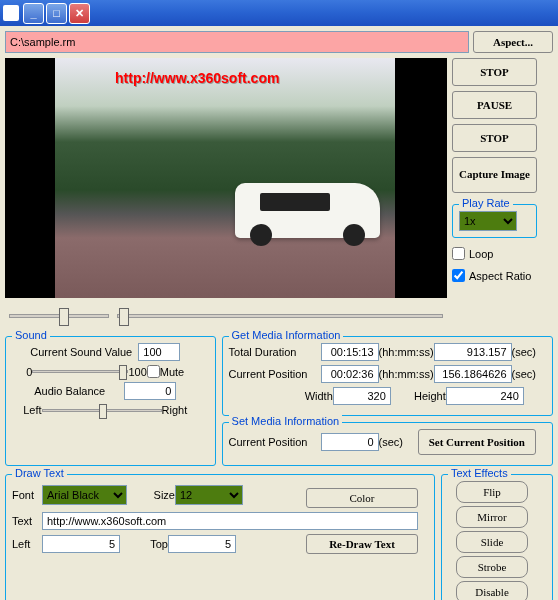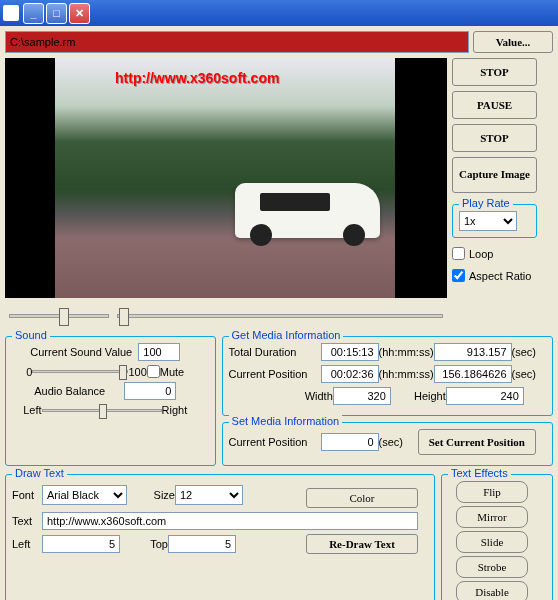--- a/index.html
+++ b/index.html
@@ -6,38 +6,38 @@
 body { font-family: Tahoma, sans-serif; font-size: 11px; background: #ece9d8; width: 558px; height: 600px; overflow: hidden; }
 .titlebar { height: 26px; background: linear-gradient(to bottom, #3b77dd 0%, #2862d0 50%, #1c4fc0 100%); display: flex; align-items: center; padding: 0 3px; color: white; }
 .titlebar-icon { width: 16px; height: 16px; background: #fff; margin-right: 4px; border-radius: 2px; display: inline-block; }
 .titlebar-text { font-weight: bold; font-size: 12px; flex: 1; }
 .titlebar-buttons { display: flex; gap: 2px; }
 .tbtn { width: 21px; height: 21px; border: 1px solid #fff; border-radius: 3px; display: flex; align-items: center; justify-content: center; font-weight: bold; font-size: 11px; }
 .tbtn-min,.tbtn-max { background: linear-gradient(to bottom,#7ba7e8,#3d6dcf); color: white; }
 .tbtn-close { background: linear-gradient(to bottom,#e87b7b,#cf3d3d); color: white; }
 .content { padding: 5px; background: #ece9d8; }
 .filerow { display: flex; gap: 4px; margin-bottom: 5px; }
-.path-input { flex: 1; height: 22px; padding: 2px 4px; border: 1px solid #7f9db9; background: #b91c1c; font-size: 11px; }
+.path-input { flex: 1; height: 22px; padding: 2px 4px; border: 1px solid #7f9db9; background: #fca5a5; font-size: 11px; }
 .btn { background: #ece9d8; border: 1px solid #888; border-radius: 3px; padding: 3px 10px; font-size: 11px; font-family: Tahoma; cursor: pointer; }
 .mainrow { display: flex; gap: 5px; }
 .video-area { width: 442px; }
 .video { width: 442px; height: 240px; background: #000; position: relative; overflow: hidden; }
 .video-content { position: absolute; left: 50px; top: 0; width: 340px; height: 240px; background: linear-gradient(to bottom, #e8e8f0 0%, #c0d0c0 20%, #3a5a3a 35%, #2a4a2a 55%, #555 65%, #8b6b6b 75%, #7a5a5a 100%); }
 .watermark { position: absolute; left: 60px; top: 12px; color: #ff0000; font-weight: bold; font-size: 14px; font-family: Arial; text-shadow: 1px 1px 0 rgba(0,0,0,0.3); }
 .car { position: absolute; right: 15px; bottom: 60px; width: 145px; height: 55px; background: #f5f5f0; border-radius: 10px 25px 5px 5px; box-shadow: 0 2px 4px rgba(0,0,0,0.3); }
 .car::before { content:''; position:absolute; top:10px; left:25px; width:70px; height:18px; background:#222; border-radius:2px; }
 .wheel1 { position:absolute; bottom:-8px; left:15px; width:22px; height:22px; background:#222; border-radius:50%; }
 .wheel2 { position:absolute; bottom:-8px; right:15px; width:22px; height:22px; background:#222; border-radius:50%; }
 .sidecol { width: 85px; display: flex; flex-direction: column; gap: 5px; }
 .sidebtn { height: 28px; width: 100%; background:#ece9d8; border:1px solid #888; border-radius:3px; font-size:11px; font-weight:bold; font-family:Tahoma; cursor:pointer; }
 .sidebtn.twoline { height: 36px; line-height:1.2; }
 .fieldset { border: 1px solid #0ea5e9; border-radius: 3px; padding: 6px 16px 6px 6px; margin-top: 4px; position: relative; }
 .fieldset-legend { position: absolute; top: -8px; left: 6px; background: #ece9d8; padding: 0 3px; color: #0046d5; font-size: 11px; }
 .playrate-box { margin-top: 6px; }
-.select { border: 1px solid #7f9db9; background: #ffffff; font-size: 11px; height: 20px; }
+.select { border: 1px solid #7f9db9; background: #4d7c0f; font-size: 11px; height: 20px; }
 .chk-row { display: flex; align-items: center; gap: 4px; margin-top: 4px; font-size: 11px; }
 .slider-row { margin-top: 6px; height: 24px; display:flex; align-items:center; }
 .hslider { height: 4px; background: #d4d0c8; border: 1px solid #999; flex:1; position:relative; margin: 0 4px; }
 .hslider-thumb { position:absolute; top:-7px; width:10px; height:18px; background:#ece9d8; border:1px solid #666; }
 .row2 { display: flex; gap: 6px; margin-top: 4px; }
 .sound-box { width: 218px; }
 .mediainfo-col { flex: 1; }
 .txtfield { border:1px solid #7f9db9; background:white; height:18px; font-size:11px; padding:1px 4px; text-align:right; }
 .txtfield.left { text-align:left; }
 .info-row { display:flex; align-items:center; margin-bottom:4px; font-size:11px;justify-content:center; }
@@ -58,21 +58,21 @@
   <div class="titlebar-buttons">
     <div class="tbtn tbtn-min">_</div>
     <div class="tbtn tbtn-max">□</div>
     <div class="tbtn tbtn-close">✕</div>
   </div>
 </div>
 
 <div class="content">
   <div class="filerow">
     <input class="path-input" value="C:\sample.rm" style="">
-    <button class="btn" style="width:80px;font-weight:bold;">Value...</button>
+    <button class="btn" style="width:80px;font-weight:bold;">Aspect...</button>
   </div>
 
   <div class="mainrow">
     <div class="video-area">
       <div class="video">
         <div class="video-content">
           <div class="watermark">http://www.x360soft.com</div>
           <div class="car">
               <div class="wheel1"></div>
               <div class="wheel2"></div>

